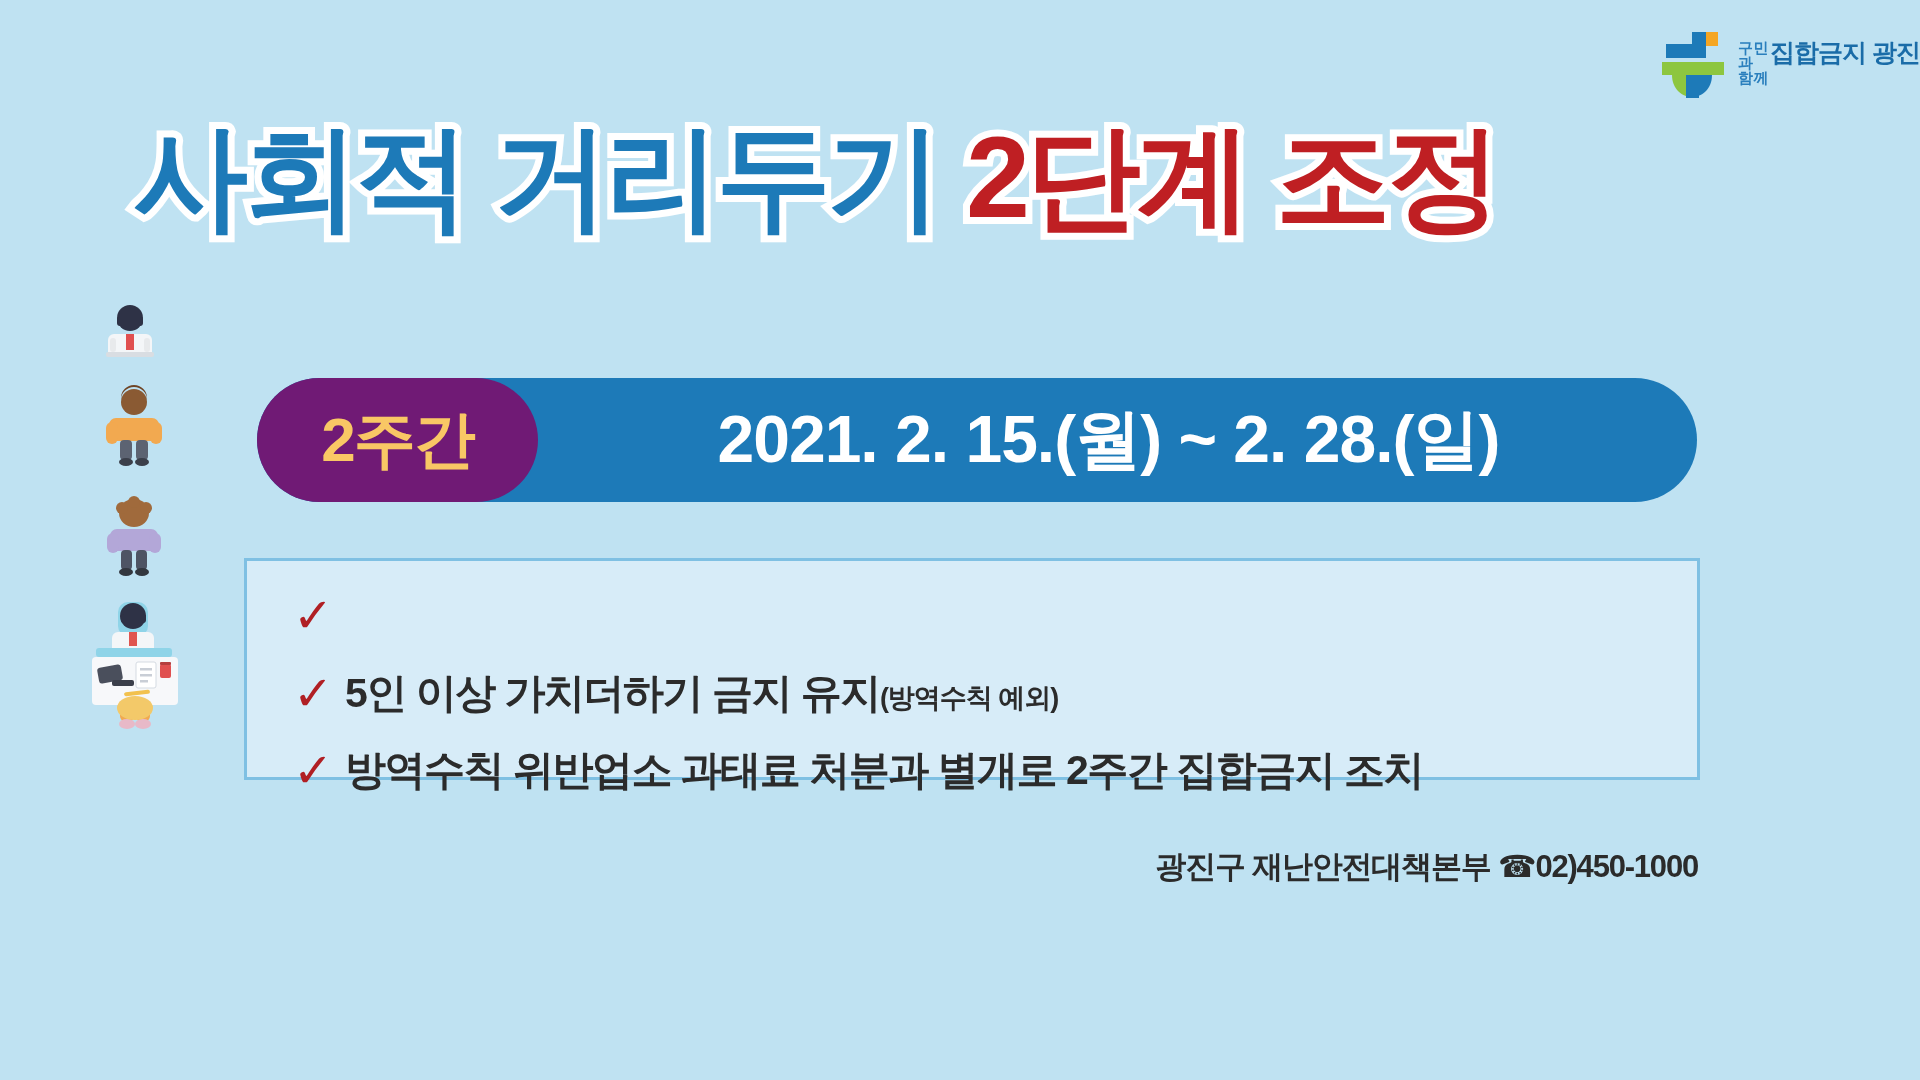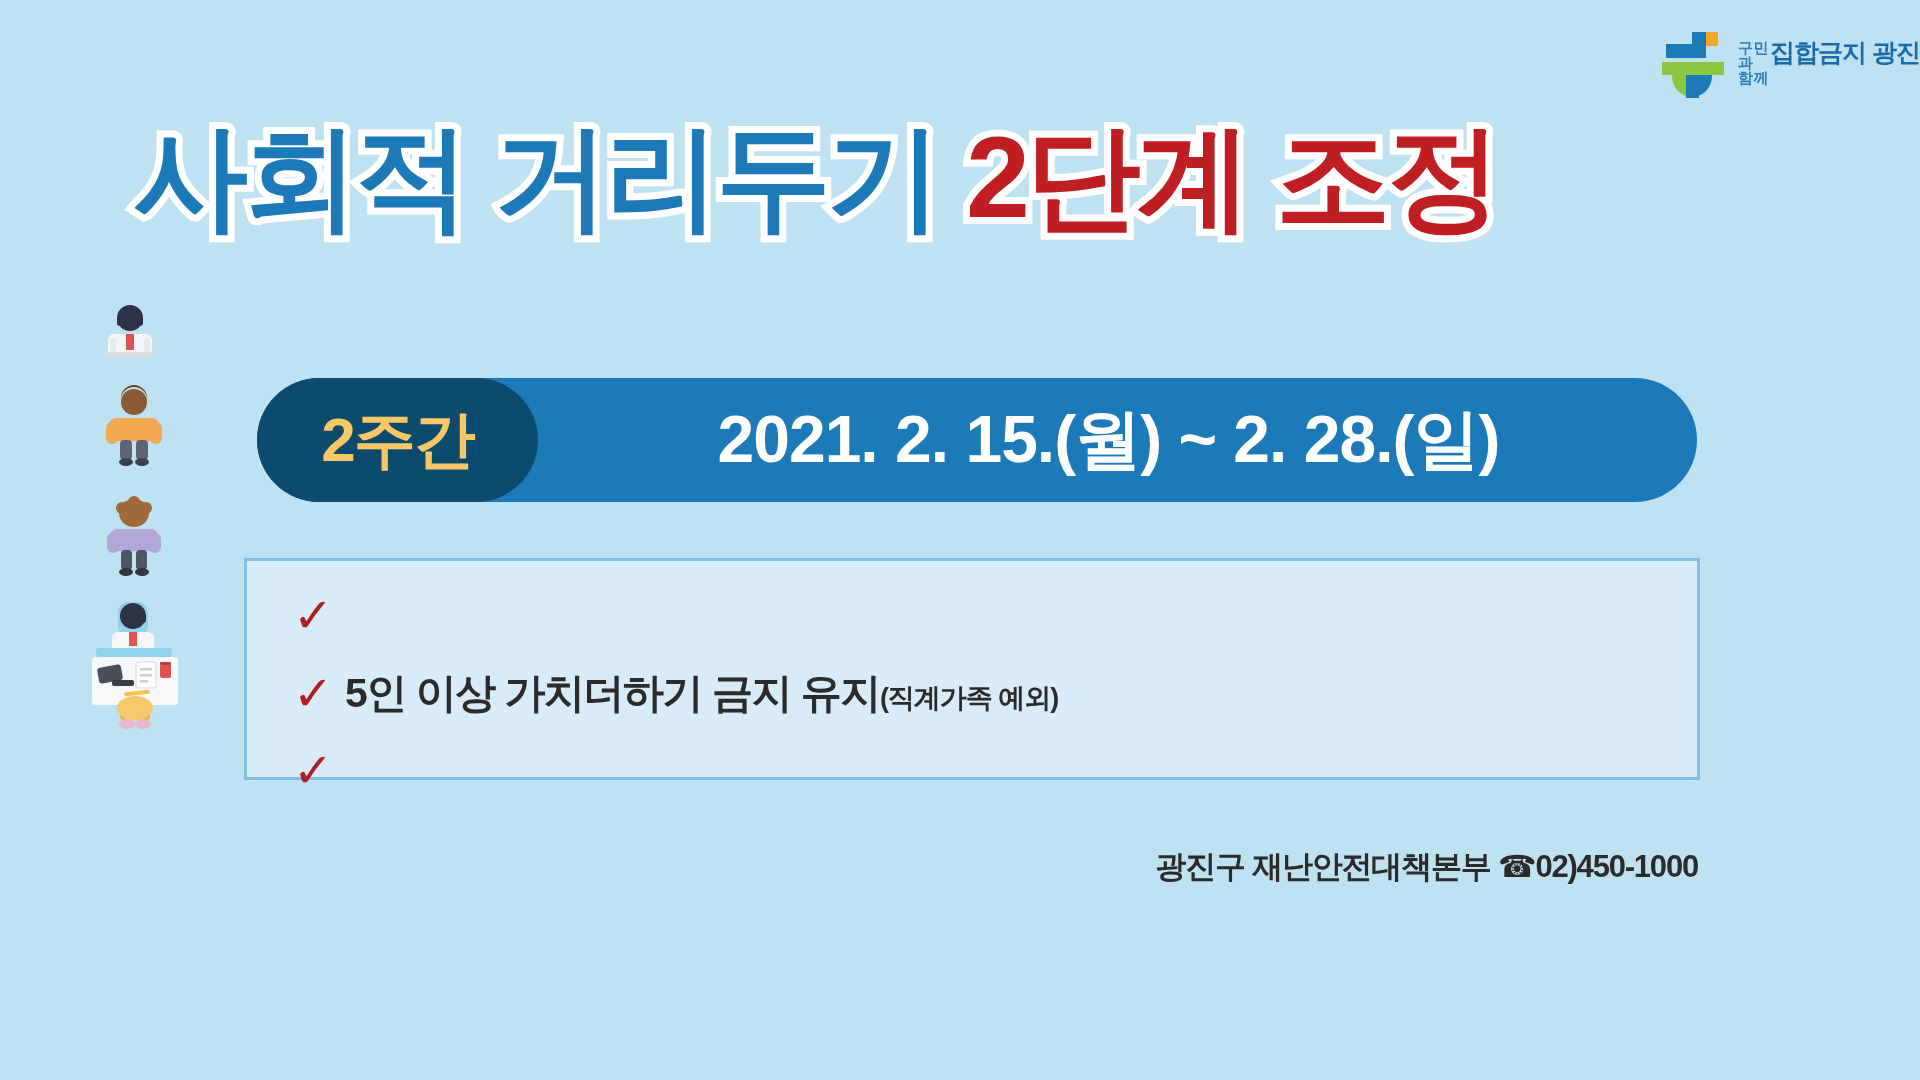--- a/index.html
+++ b/index.html
@@ -43,21 +43,21 @@
   
   #date-banner {
     position:absolute; left:257px; top:378px;
     width:1440px; height:124px;
     background:#1d7ab8;
     border-radius:62px;
     display:flex; align-items:center;
   }
   #weeks-pill {
     width:281px; height:124px; flex:0 0 281px;
-    background:#0c4a6e;
+    background:#701a75;
     border-radius:62px;
     display:flex; align-items:center; justify-content:center;
     font-size:62px; font-weight:700; color:#f9c765;
     letter-spacing:-2px;
   }
   #date-range {
     flex:1;
     text-align:center;
     font-size:66px; font-weight:700; color:#ffffff;
     letter-spacing:-1px; white-space:nowrap;
@@ -136,26 +136,29 @@
 
 <div id="content-box">
 
   <div class="bullet-row">
     <span class="check">✓</span>
   </div>
 
   <div class="bullet-row">
     <span class="check">✓</span>
     <span class="bullet-text">
-      <span>5인 이상 가치더하기 금지 유지</span><span class="small">(직계가족 예외)</span>
+      <span>5인 이상 가치더하기 금지 유지</span><span class="small">(방역수칙 예외)</span>
     </span>
   </div>
 
   <div class="bullet-row">
     <span class="check">✓</span>
+    <span class="bullet-text">
+      <span>방역수칙 위반업소 과태료 처분과 별개로 2주간 집합금지 조치</span><span class="small"></span>
+    </span>
   </div>
 
 </div>
 
 <div id="footer">광진구 재난안전대책본부 ☎02)450-1000</div>
 
 <div id="people">
   <svg width="130" height="530" viewBox="0 0 130 530">
 
     <g>

